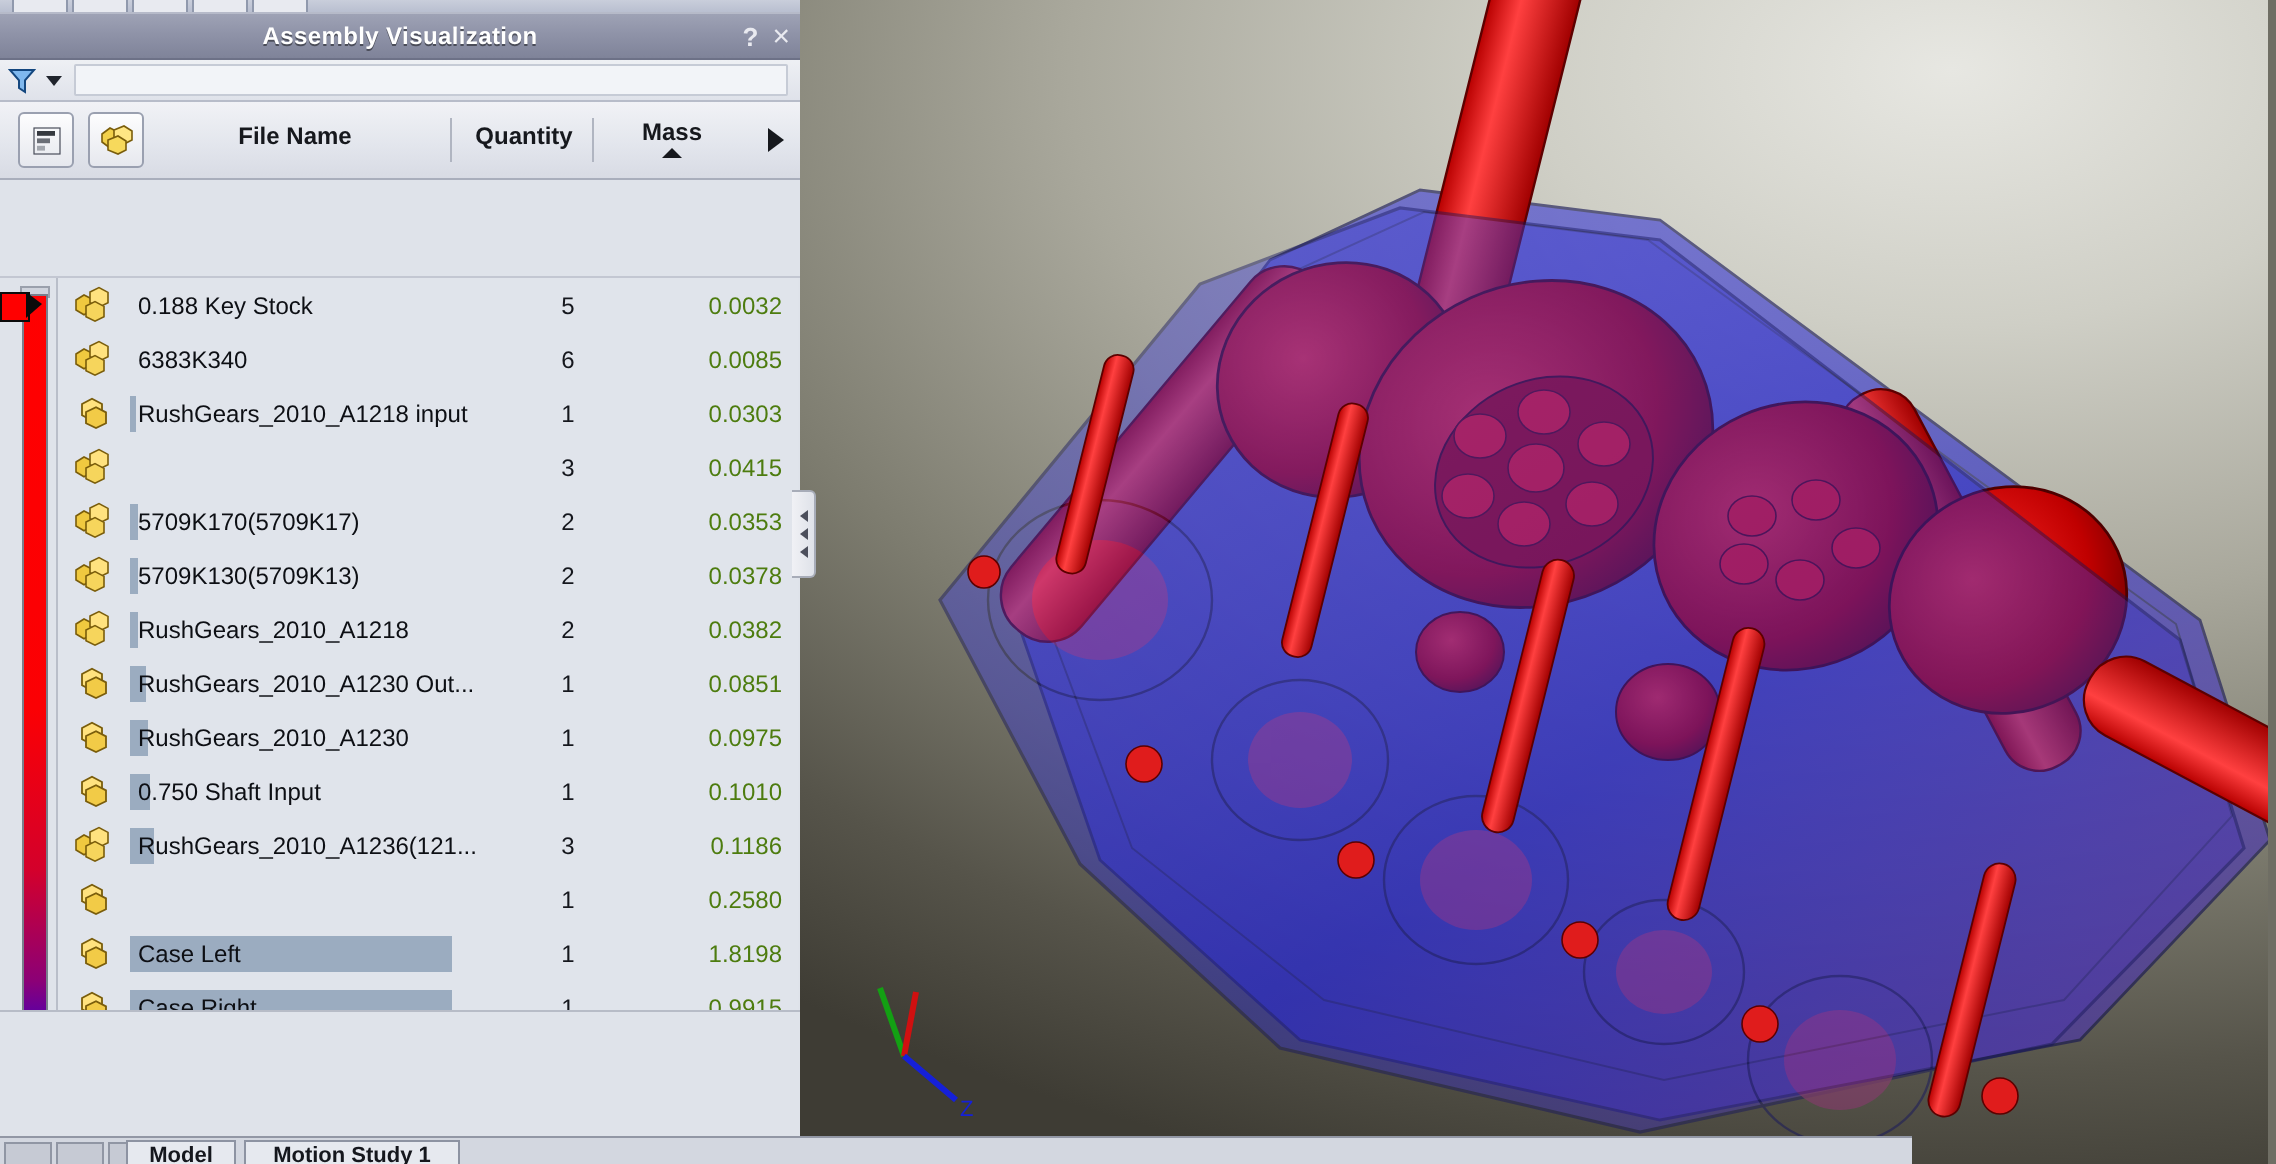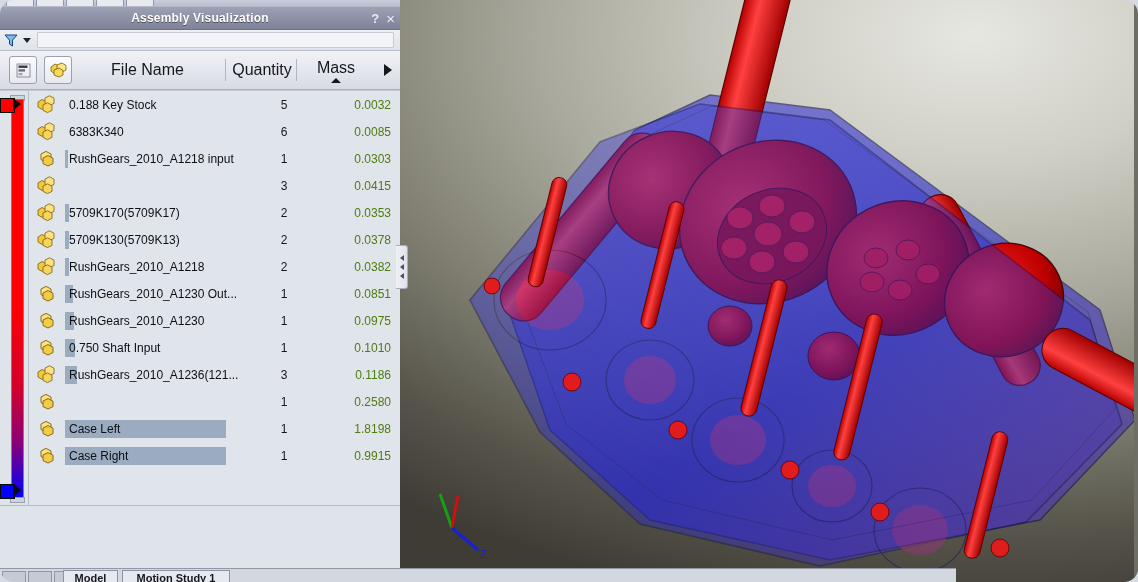--- a/index.html
+++ b/index.html
@@ -3,21 +3,21 @@
 <meta charset="utf-8">
 <title>Assembly Visualization</title>
 <style>
   html,body{margin:0;padding:0;}
   body{
     width:1138px;height:582px;overflow:hidden;
     font-family:"Liberation Sans", sans-serif;
     background:#d6dae3;
     -webkit-font-smoothing:none;
   }
-  .app{position:relative;width:1138px;height:582px;overflow:hidden;border-radius:14px;}
+  .app{position:relative;width:1138px;height:582px;overflow:hidden;}
 
   
   .toolstrip{
     position:absolute;left:0;top:0;width:400px;height:6px;
     background:linear-gradient(#c9cedb,#b9bfd0);
     border-bottom:1px solid #9aa0b2;
     overflow:hidden;
   }
   .toolstrip .tbtn{
     position:absolute;top:-10px;width:26px;height:16px;
@@ -80,21 +80,21 @@
     display:flex;align-items:center;
   }
   .hdr-btn{
     width:26px;height:26px;margin-left:7px;
     border:1px solid #9aa0b0;border-radius:3px;
     background:linear-gradient(#fdfdfe,#e6e8ee);
     display:flex;align-items:center;justify-content:center;
   }
   .hdr-btn:first-child{margin-left:9px;}
   .hdr-cell{
-    font-size:16px;font-weight:normal;color:#16181d;
+    font-size:12px;font-weight:bold;color:#16181d;
     text-align:center;position:relative;
   }
   .hdr-name{position:absolute;left:95px;width:105px;top:10px;}
   .hdr-qty{position:absolute;left:230px;width:64px;top:10px;}
   .hdr-mass{position:absolute;left:305px;width:62px;top:8px;}
   .sort-tri{
     width:0;height:0;margin:1px auto 0 auto;
     border-left:5px solid transparent;border-right:5px solid transparent;
     border-bottom:5px solid #16181d;
   }
@@ -104,20 +104,21 @@
     border-top:6px solid transparent;border-bottom:6px solid transparent;
     border-left:8px solid #16181d;
   }
 
   
   .listwrap{
     flex:1 1 auto;position:relative;
     background:#dfe3ea;
     border-top:1px solid #c3c7d2;
     overflow:hidden;
+    margin-top:48px;
   }
   .listarea{
     position:absolute;left:28px;right:1px;top:0;bottom:0;
     background:#e0e4eb;
     border-left:1px solid #b9bec9;
   }
 
   
   .scalecol{
     position:absolute;left:0;top:0;width:28px;height:100%;

